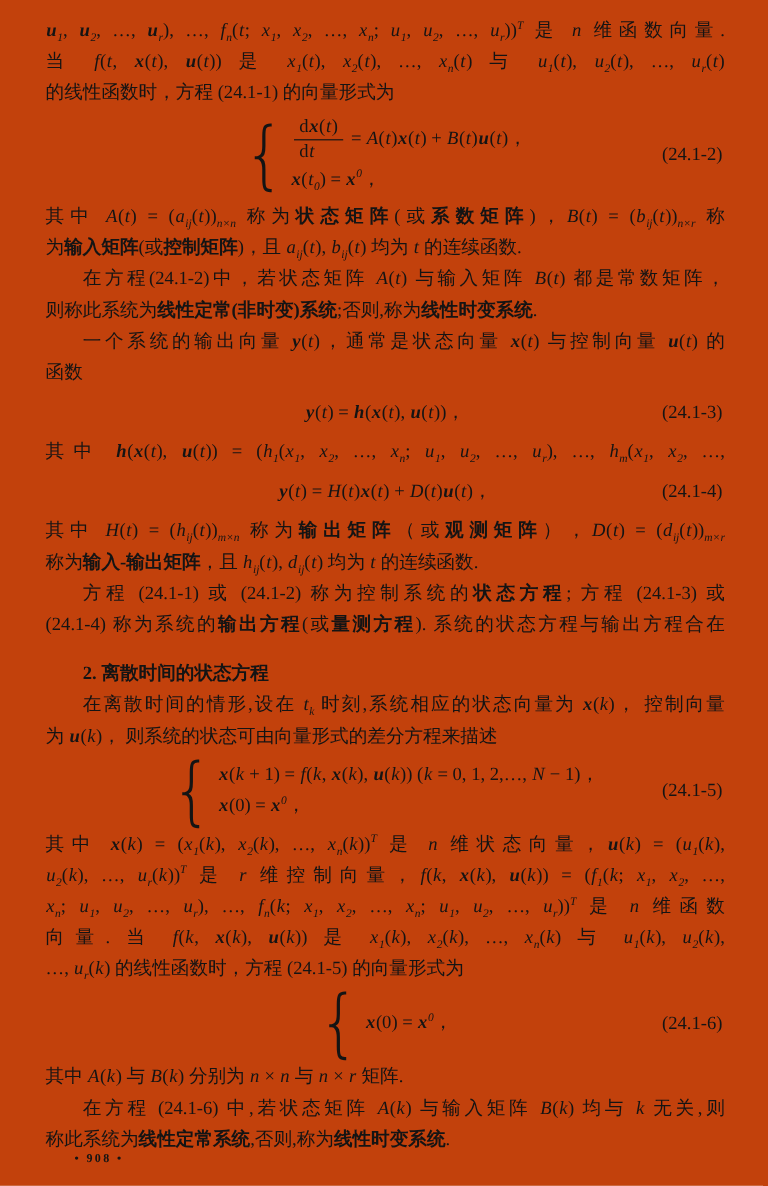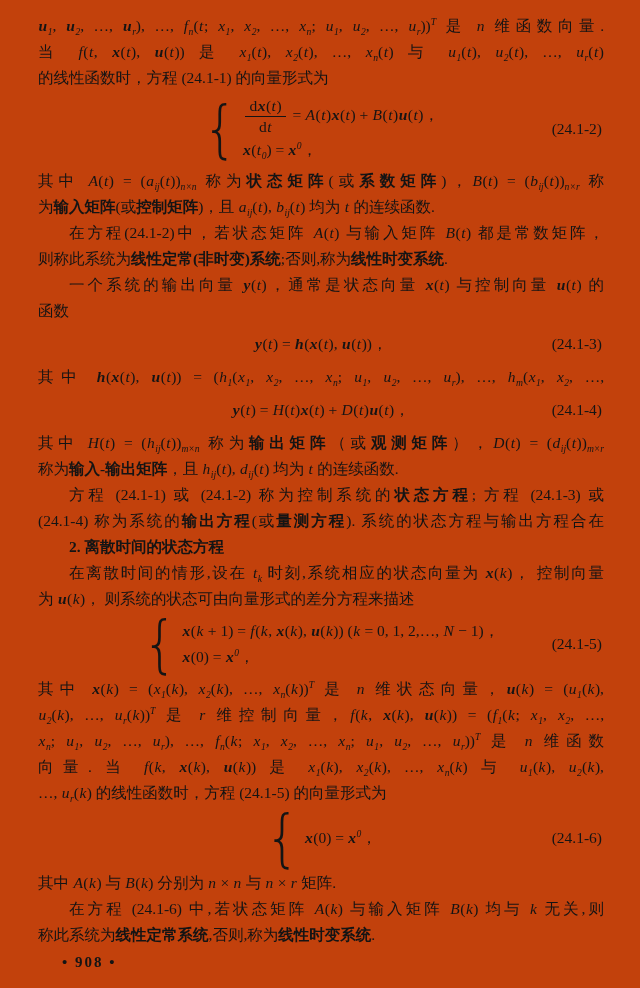--- a/index.html
+++ b/index.html
@@ -21,21 +21,21 @@
     left:38px;right:36px;top:13px;
     font-size:15.5px;
   }
   .line{
     line-height:26px;
     text-align:justify;
     text-align-last:justify;
   }
   .line.end{text-align-last:left;}
   .line.ind{text-indent:2em;}
-  .line.head{font-weight:bold;}
+  .line.head{font-weight:bold;margin-top:15px;}
   b{font-weight:bold;}
   i.math{
     font-family:"Liberation Serif","DejaVu Serif",serif;
     font-style:italic;
     padding:0 0.5px;
   }
   .vec{
     font-style:italic;
     font-weight:bold;
     padding:0 0.5px;
@@ -67,30 +67,30 @@
   .row{line-height:24px;padding:1px 0;}
   .eqnum{
     position:absolute;
     right:2px;top:50%;
     transform:translateY(-50%);
     line-height:1;
   }
   .frac{
     display:inline-flex;
     flex-direction:column;
-    text-align:center;
+    text-align:left;
     vertical-align:middle;
     margin:0 3px;
   }
   .frac .num{border-bottom:1.5px solid #141414;padding:0 4px 1px 4px;line-height:1.15;}
   .frac .den{padding:1px 4px 0 4px;line-height:1.15;}
   .footer{
     position:absolute;
     left:62px;bottom:17px;
-    font-size:15px;
+    font-size:10px;
     font-weight:bold;
     letter-spacing:2px;
   }
 </style>
 </head>
 <body>
 
 <div class="page">
   <main class="content" id="content">
       <div class="line"><span class="vec">u</span><sub>1</sub>, <span class="vec">u</span><sub>2</sub>, …, <span class="vec">u</span><sub>r</sub>), …, <i class="math">f</i><sub>n</sub>(<i class="math">t</i>; <i class="math">x</i><sub>1</sub>, <i class="math">x</i><sub>2</sub>, …, <i class="math">x</i><sub>n</sub>; <i class="math">u</i><sub>1</sub>, <i class="math">u</i><sub>2</sub>, …, <i class="math">u</i><sub>r</sub>))<sup>T</sup> 是 <i class="math">n</i> 维函数向量.</div>

